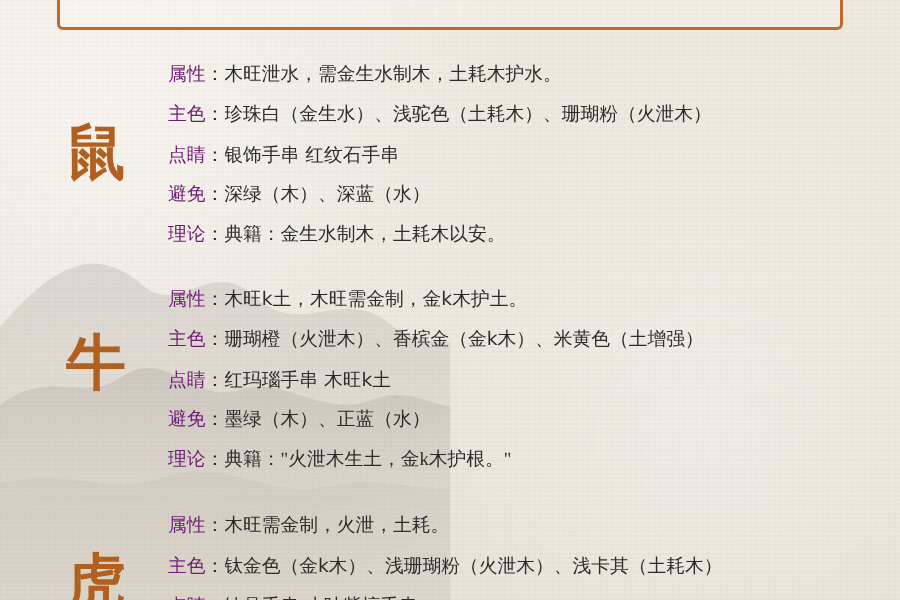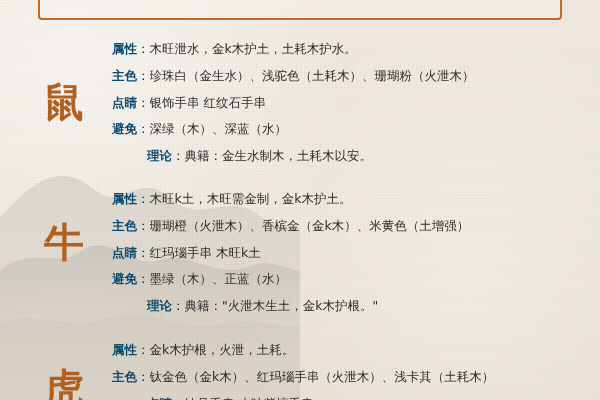--- a/index.html
+++ b/index.html
@@ -104,39 +104,40 @@
   #blk2 { top: 341px; }
 
   .row {
     display: flex;
     align-items: baseline;
     margin-bottom: 8px;
     font-size: 12.5px;
     line-height: 1.5;
     color: #2c2c2c;
   }
-  .row:last-child { margin-bottom: 0; margin-left: 35px; }
+  .row:last-child { margin-bottom: 0; }
   .row-label {
     flex: 0 0 auto;
-    color: #0c4a6e;
-    font-weight: 700;
+    color: #701a75;
+    font-weight: 400;
     white-space: nowrap;
   }
   .row-sep {
     flex: 0 0 auto;
     color: #1f1f1f;
   }
   .row-value {
     flex: 1 1 auto;
     color: #2c2c2c;
     white-space: nowrap;
     overflow: hidden;
   }
   .row-value.theory {
     color: #2c2c2c;
+    font-family: Liberation Serif, serif;
   }
 </style>
 </head>
 <body>
 
 <div class="paper-bg"></div>
 <div class="paper-noise"></div>
 
 <svg class="ink-wash" viewBox="0 0 300 280" preserveAspectRatio="none">
   <defs>
@@ -161,21 +162,21 @@
   <div class="zodiac-col">
     <div class="zodiac-char" id="zc0">鼠</div>
     <div class="zodiac-char" id="zc1">牛</div>
     <div class="zodiac-char" id="zc2">虎</div>
   </div>
 
   <div class="block" id="blk0">
     <div class="row">
       <span class="row-label">属性</span>
       <span class="row-sep">：</span>
-      <span class="row-value">木旺泄水，金k木护土，土耗木护水。</span>
+      <span class="row-value">木旺泄水，需金生水制木，土耗木护水。</span>
     </div>
     <div class="row">
       <span class="row-label">主色</span>
       <span class="row-sep">：</span>
       <span class="row-value">珍珠白（金生水）、浅驼色（土耗木）、珊瑚粉（火泄木）</span>
     </div>
     <div class="row">
       <span class="row-label">点睛</span>
       <span class="row-sep">：</span>
       <span class="row-value">银饰手串  红纹石手串</span>
@@ -217,26 +218,26 @@
       <span class="row-label">理论</span>
       <span class="row-sep">：</span>
       <span class="row-value theory">典籍："火泄木生土，金k木护根。"</span>
     </div>
   </div>
 
   <div class="block" id="blk2">
     <div class="row">
       <span class="row-label">属性</span>
       <span class="row-sep">：</span>
-      <span class="row-value">金k木护根，火泄，土耗。</span>
+      <span class="row-value">木旺需金制，火泄，土耗。</span>
     </div>
     <div class="row">
       <span class="row-label">主色</span>
       <span class="row-sep">：</span>
-      <span class="row-value">钛金色（金k木）、红玛瑙手串（火泄木）、浅卡其（土耗木）</span>
+      <span class="row-value">钛金色（金k木）、浅珊瑚粉（火泄木）、浅卡其（土耗木）</span>
     </div>
     <div class="row">
       <span class="row-label">点睛</span>
       <span class="row-sep">：</span>
       <span class="row-value">钛晶手串  小叶紫檀手串</span>
     </div>
   </div>
 
 </div>
 

